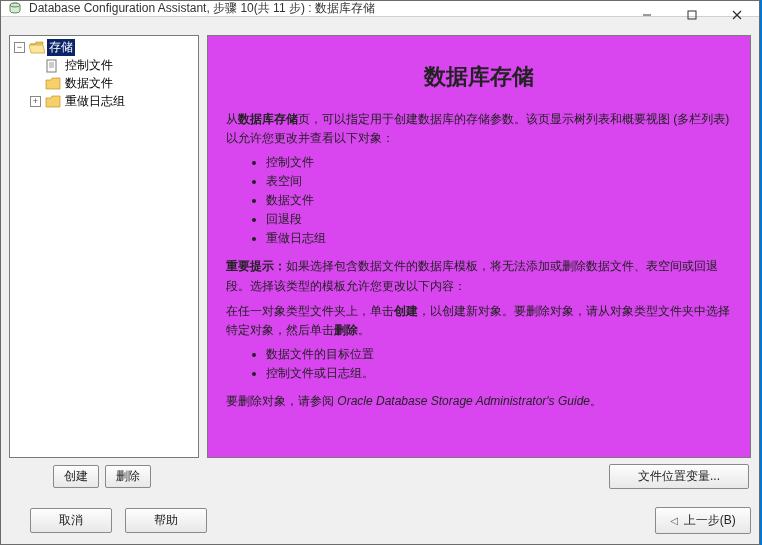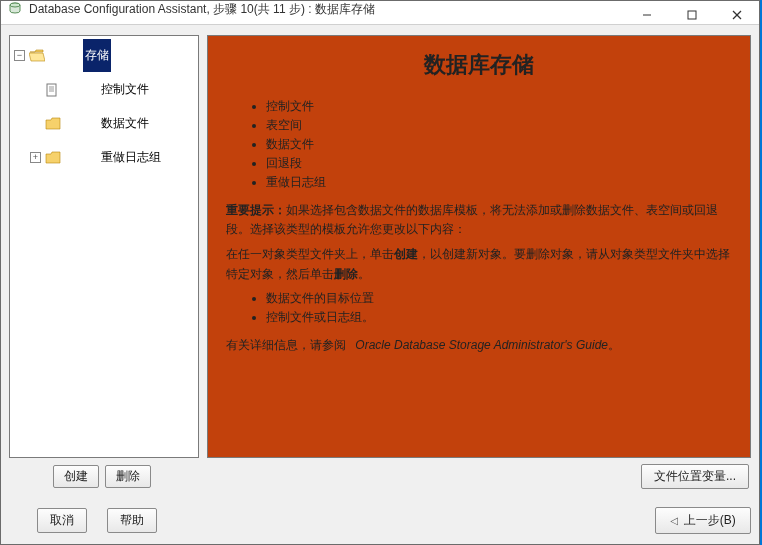--- a/index.html
+++ b/index.html
@@ -3,21 +3,21 @@
 <meta charset="utf-8">
 <style>
   * { box-sizing: border-box; }
   html, body { margin: 0; padding: 0; font-family: "Microsoft YaHei", "SimSun", Tahoma, sans-serif; font-size: 12px; background: #0078d7; }
   .desktop { width: 762px; height: 545px; position: relative; overflow: hidden; }
   .window {
     position: absolute; left: 0; top: 0; width: 760px; height: 545px;
     background: #f0f0f0; border: 1px solid #6b6b6b;
   }
   .titlebar {
-    height: 24px; display: flex; background: #ffffff;
+    height: 16px; display: flex; align-items: center; background: #ffffff;
     border-bottom: 1px solid #d0d0d0; padding-left: 6px;
   }
   .titlebar .app-icon {
     width: 16px; height: 16px; margin-right: 6px; display: inline-flex; align-items: center; justify-content: center;
   }
   .titlebar .title-text { color: #333; font-size: 12px; flex: 1; white-space: nowrap; overflow: hidden; }
   .win-controls { display: flex; height: 100%; }
   .win-btn {
     width: 45px; height: 28px; display: flex; align-items: center; justify-content: center;
     color: #333; font-family: "Segoe UI Symbol", sans-serif; font-size: 10px;
@@ -28,68 +28,68 @@
     background: #f0f0f0;
   }
   .panels {
     display: flex; gap: 8px; height: calc(100% - 40px);
   }
   .tree-pane {
     width: 190px; background: #ffffff; border: 1px solid #7a7a7a;
     padding: 2px; overflow: auto;
   }
   .content-pane {
-    flex: 1; background: #c2410c; border: 1px solid #7a7a7a;
-    padding: 10px 18px 10px 18px; overflow: auto; color: #222;
+    flex: 1; background: #d946ef; border: 1px solid #7a7a7a;
+    padding: 22px 18px 10px 18px; overflow: auto; color: #222;
   }
   .tree ul { list-style: none; margin: 0; padding-left: 16px; }
   .tree > ul { padding-left: 2px; }
   .tree li { white-space: nowrap; margin: 1px 0; }
   .tree .row { display: inline-flex; align-items: center; gap: 2px; }
   .toggle {
     width: 11px; height: 11px; border: 1px solid #888; display: inline-flex;
     align-items: center; justify-content: center; font-size: 9px; line-height: 1;
     background: #fff; color: #555; margin-right: 2px;
   }
   .toggle.empty { border: none; background: transparent; }
   .folder-icon { width: 16px; height: 13px; display: inline-block; }
   .folder-icon svg { display: block; }
-  .node-label { padding: 8px 2px; margin-left: 36px; }
+  .node-label { padding: 0 2px; }
   .node-label.selected { background: #0a246a; color: #fff; }
 
   .content-pane h1 {
     font-size: 22px; font-weight: bold; text-align: center; margin: 4px 0 18px 0;
     font-family: "SimSun","Microsoft YaHei",serif;
   }
   .content-pane p { margin: 6px 0; line-height: 1.6; }
   .content-pane ul.bullets { margin: 6px 0 10px 0; padding-left: 40px; }
   .content-pane ul.bullets li { list-style: disc; margin: 2px 0; }
   .content-pane .bold { font-weight: bold; }
-  .content-pane .italic { font-style: italic; margin-left: 6px; }
+  .content-pane .italic { font-style: italic; }
 
   .below-panels {
     display: flex; justify-content: space-between; align-items: center;
     margin-top: 6px; padding: 0 2px;
   }
   .small-btns { display: flex; gap: 6px; margin-left: 42px; }
   .btn {
     background: linear-gradient(#fdfdfd,#e8e8e8);
     border: 1px solid #8a8a8a; border-radius: 2px;
-    padding: 3px 12px; font-size: 12px; color: #222;
+    padding: 3px 28px; font-size: 12px; color: #222;
     min-width: 46px; text-align: center; cursor: default;
     font-family: inherit;
   }
   .btn.xwide { min-width: 100px; }
   .btn.small { padding: 2px 10px; min-width: 40px; }
 
   .bottom-bar {
     position: absolute; left: 8px; right: 8px; bottom: 8px; height: 32px;
     display: flex; align-items: center; justify-content: space-between;
   }
-  .bottom-left { display: flex; gap: 20px; margin-left: 28px; }
+  .bottom-left { display: flex; gap: 13px; margin-left: 21px; }
   .bottom-right { display: flex; gap: 8px; align-items: center; }
   .nav-btn {
     background: linear-gradient(#fdfdfd,#e8e8e8);
     border: 1px solid #8a8a8a; border-radius: 2px;
     padding: 4px 10px; font-size: 12px; min-width: 96px;
     display: inline-flex; align-items: center; justify-content: center; gap: 6px;
     font-family: inherit; color: #222;
   }
   .arrow { font-family: "Segoe UI Symbol", sans-serif; font-size: 10px; color: #555; }
 </style>
@@ -184,20 +184,23 @@
                   </li>
                 </ul>
               </li>
             </ul>
           </div>
         </div>
 
         <div class="content-pane">
           <h1>数据库存储</h1>
 
+          <p>
+            <span>从</span><span class="bold">数据库存储</span><span>页，可以指定用于创建数据库的存储参数。该页显示树列表和概要视图 (多栏列表) 以允许您更改并查看以下对象：</span>
+          </p>
 
           <ul class="bullets">
             <li>控制文件</li>
             <li>表空间</li>
             <li>数据文件</li>
             <li>回退段</li>
             <li>重做日志组</li>
           </ul>
 
           <p>
@@ -207,21 +210,21 @@
           <p>
             <span>在任一对象类型文件夹上，单击</span><span class="bold">创建</span><span>，以创建新对象。要删除对象，请从对象类型文件夹中选择特定对象，然后单击</span><span class="bold">删除</span><span>。</span>
           </p>
 
           <ul class="bullets">
             <li>数据文件的目标位置</li>
             <li>控制文件或日志组。</li>
           </ul>
 
           <p>
-            <span>有关详细信息，请参阅 </span><span class="italic">Oracle Database Storage Administrator's Guide</span><span>。</span>
+            <span>要删除对象，请参阅 </span><span class="italic">Oracle Database Storage Administrator's Guide</span><span>。</span>
           </p>
         </div>
       </div>
 
       <div class="below-panels">
         <div class="small-btns">
           <button class="btn small">创建</button>
           <button class="btn small">删除</button>
         </div>
         <button class="btn xwide">文件位置变量...</button>

